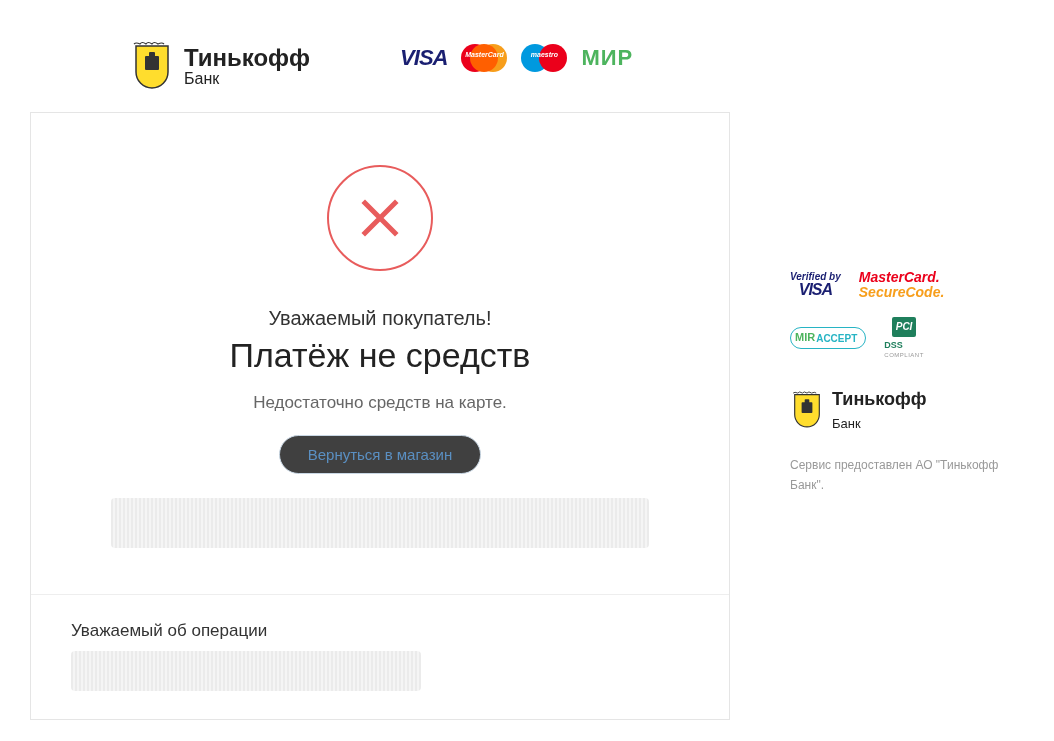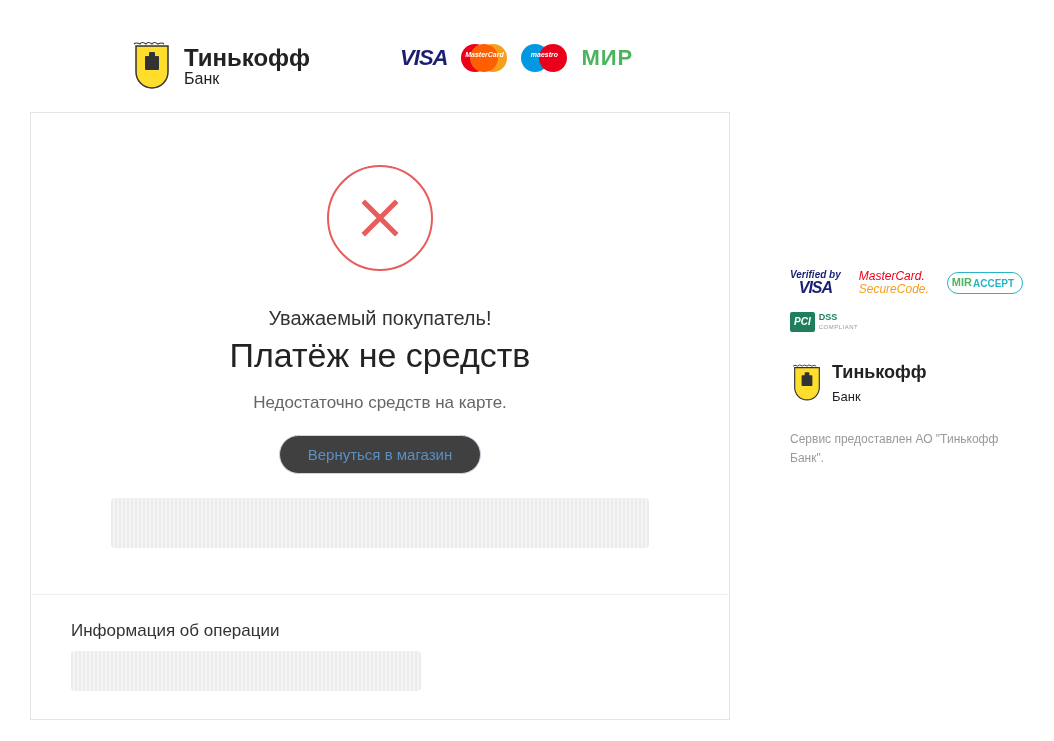--- a/index.html
+++ b/index.html
@@ -49,26 +49,26 @@
     .mastercard-logo .circ.r { background: #f79e1b; mix-blend-mode: normal; }
     .mastercard-logo .circ.mid { background: #ff5f00; left: 9px; width: 28px; z-index: 1; }
     .mastercard-logo .lbl { position: absolute; top: 7px; left: 2px; right: 2px; text-align: center; color: #fff; font-size: 7px; font-weight: 700; z-index: 2; font-style: italic; }
     .maestro-logo .circ.l { background: #0099df; }
     .maestro-logo .circ.r { background: #eb001b; }
     .maestro-logo .lbl { position: absolute; top: 7px; left: 2px; right: 2px; text-align: center; color: #fff; font-size: 7px; font-weight: 700; z-index: 2; font-style: italic; }
 
     .vbv { font-size: 10px; line-height: 1; text-align: center; }
     .vbv .top { color: #1a1f71; font-style: italic; font-weight: 600; }
     .vbv .bot { font-family: Arial; font-style: italic; font-weight: 800; color: #1a1f71; font-size: 16px; letter-spacing: -1px; }
-    .msc { font-size: 12px; line-height: 1.1; text-align: left; font-weight: 400; font-style: italic; }
+    .msc { font-size: 14px; line-height: 1.1; text-align: left; font-weight: 700; font-style: italic; }
     .msc .t1 { color: #eb001b; }
     .msc .t2 { color: #f79e1b; }
     .miracc { display: inline-flex; align-items: flex-end; border: 1.5px solid #27b4c4; border-radius: 12px; padding: 1px 8px 1px 4px; font-size: 10px; font-weight: 700; color: #27b4c4; }
     .miracc .m { color: #4db45e; font-size: 11px; margin-right: 1px; }
-    .pcidss { display: inline-flex; align-items: center; gap: 4px; }
+    .pcidss { display: inline-flex; align-items: center; gap: 4px; flex-direction: column; }
     .pcidss .badge { background: #1f7f5c; color: #fff; font-size: 10px; font-weight: 700; padding: 2px 4px; border-radius: 2px; font-style: italic; }
     .pcidss .txt { font-size: 9px; font-weight: 700; line-height: 1; }
     .pcidss .dss { color: #1f7f5c; }
     .pcidss .sub { color: #999; font-size: 6px; font-weight: 400; letter-spacing: .5px; }
   </style>
 </head>
 <body>
 
 <div class="page">
   <div class="main-col">
@@ -108,21 +108,21 @@
           <circle cx="55" cy="55" r="52" fill="none" stroke="#e85c5c" stroke-width="2"></circle>
           <path d="M40 40 L70 70 M70 40 L40 70" stroke="#e85c5c" stroke-width="5" stroke-linecap="square"></path>
         </svg>
         <div class="greeting">Уважаемый покупатель!</div>
         <h1 class="title">Платёж не средств</h1>
         <div class="reason">Недостаточно средств на карте.</div>
         <button class="back-btn">Вернуться в магазин</button>
         <div class="blur-row"></div>
       </div>
       <div class="info-section">
-        <div class="info-label">Информация об операции</div>
+        <div class="info-label">Уважаемый об операции</div>
         <div class="blur-row sm"></div>
       </div>
     </div>
   </div>
 
   <div class="side-col">
     <div class="side-badges">
       <div class="vbv">
         <div class="top">Verified by</div>
         <div class="bot">VISA</div>

